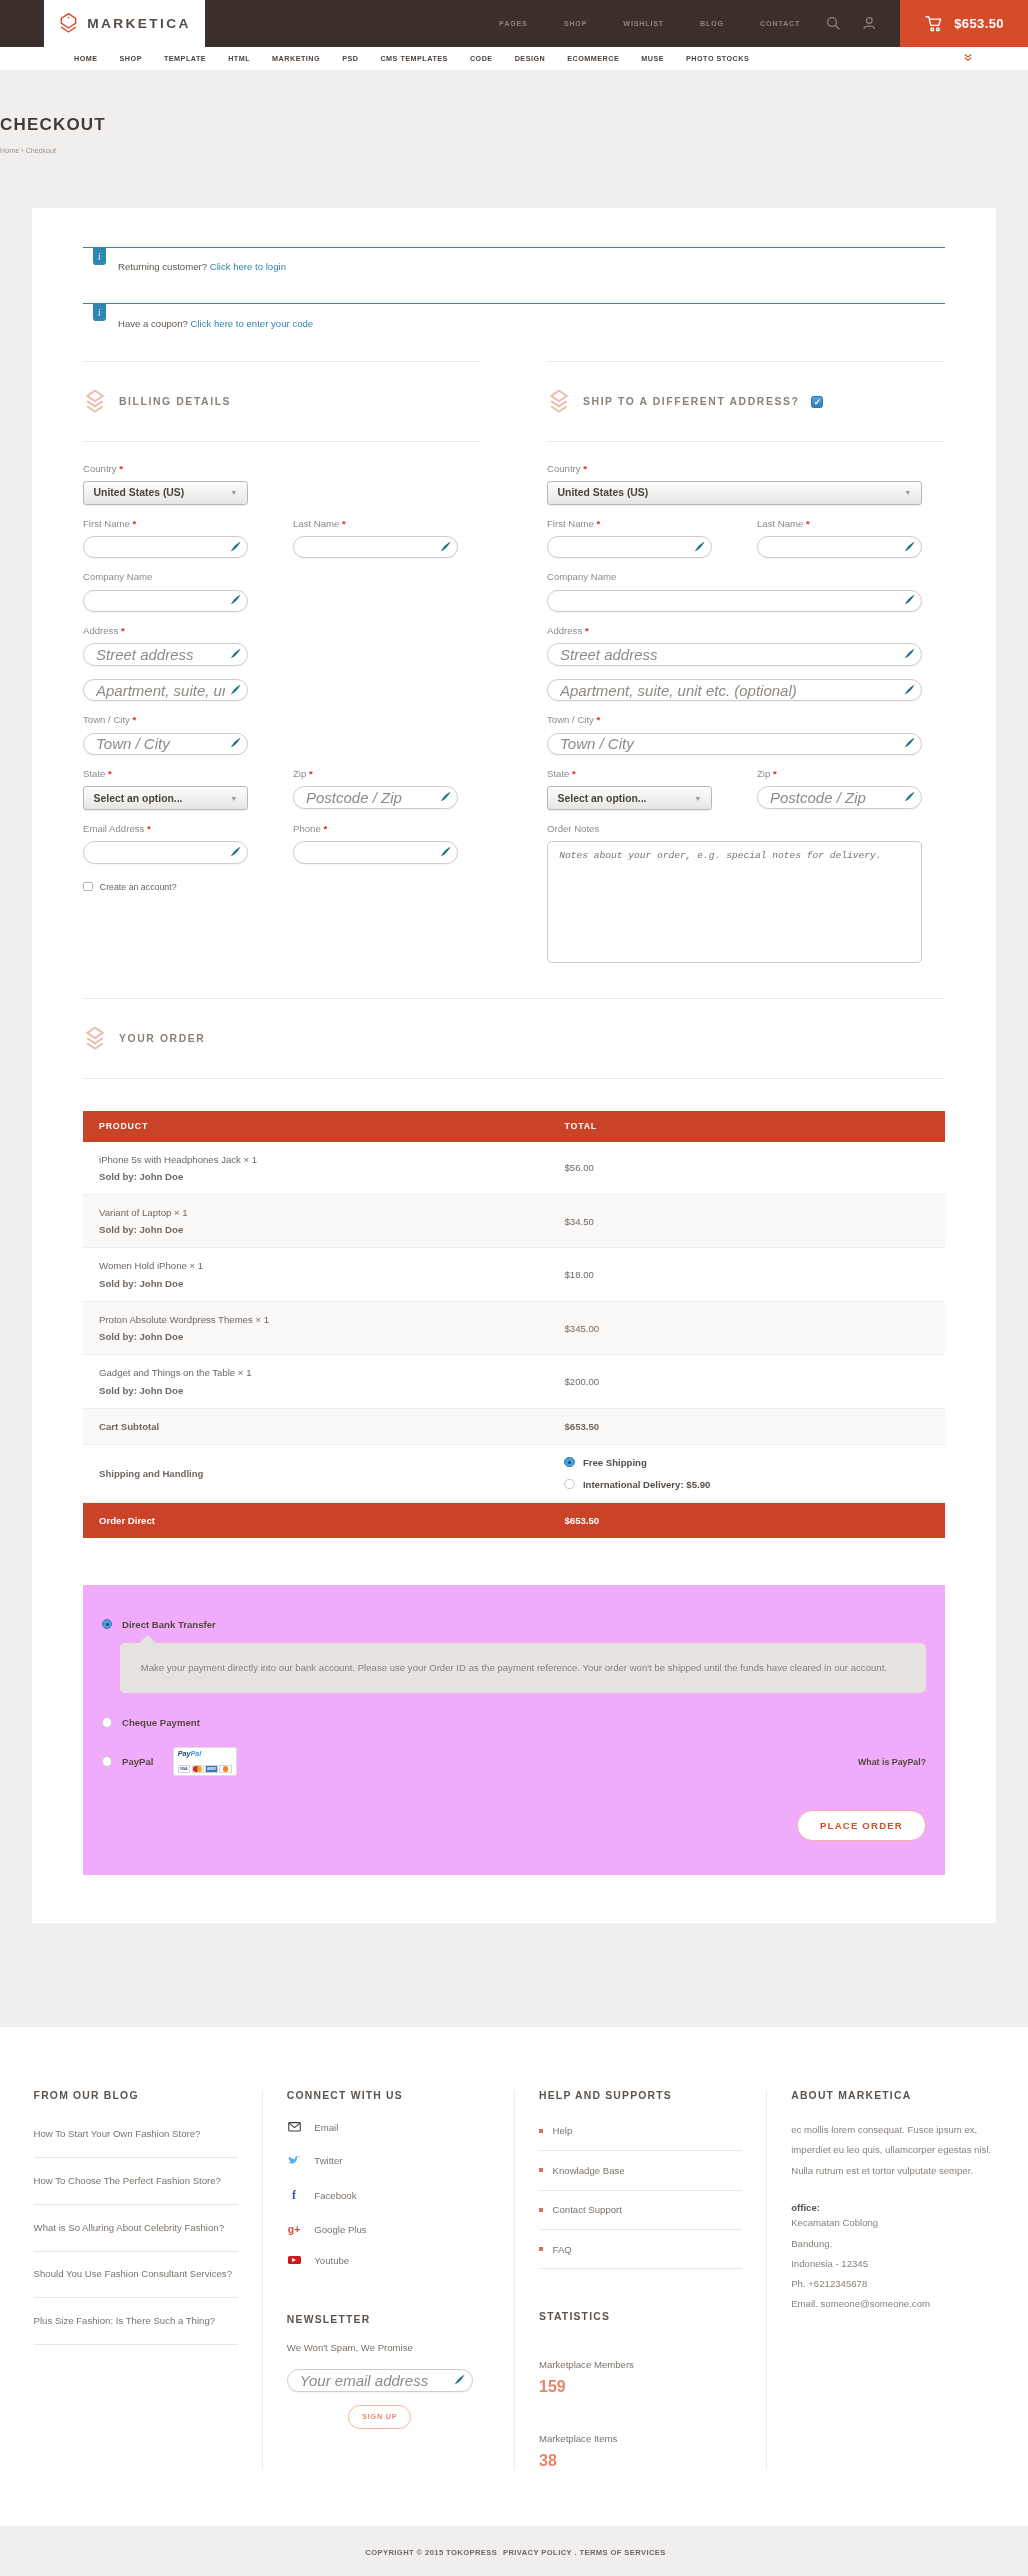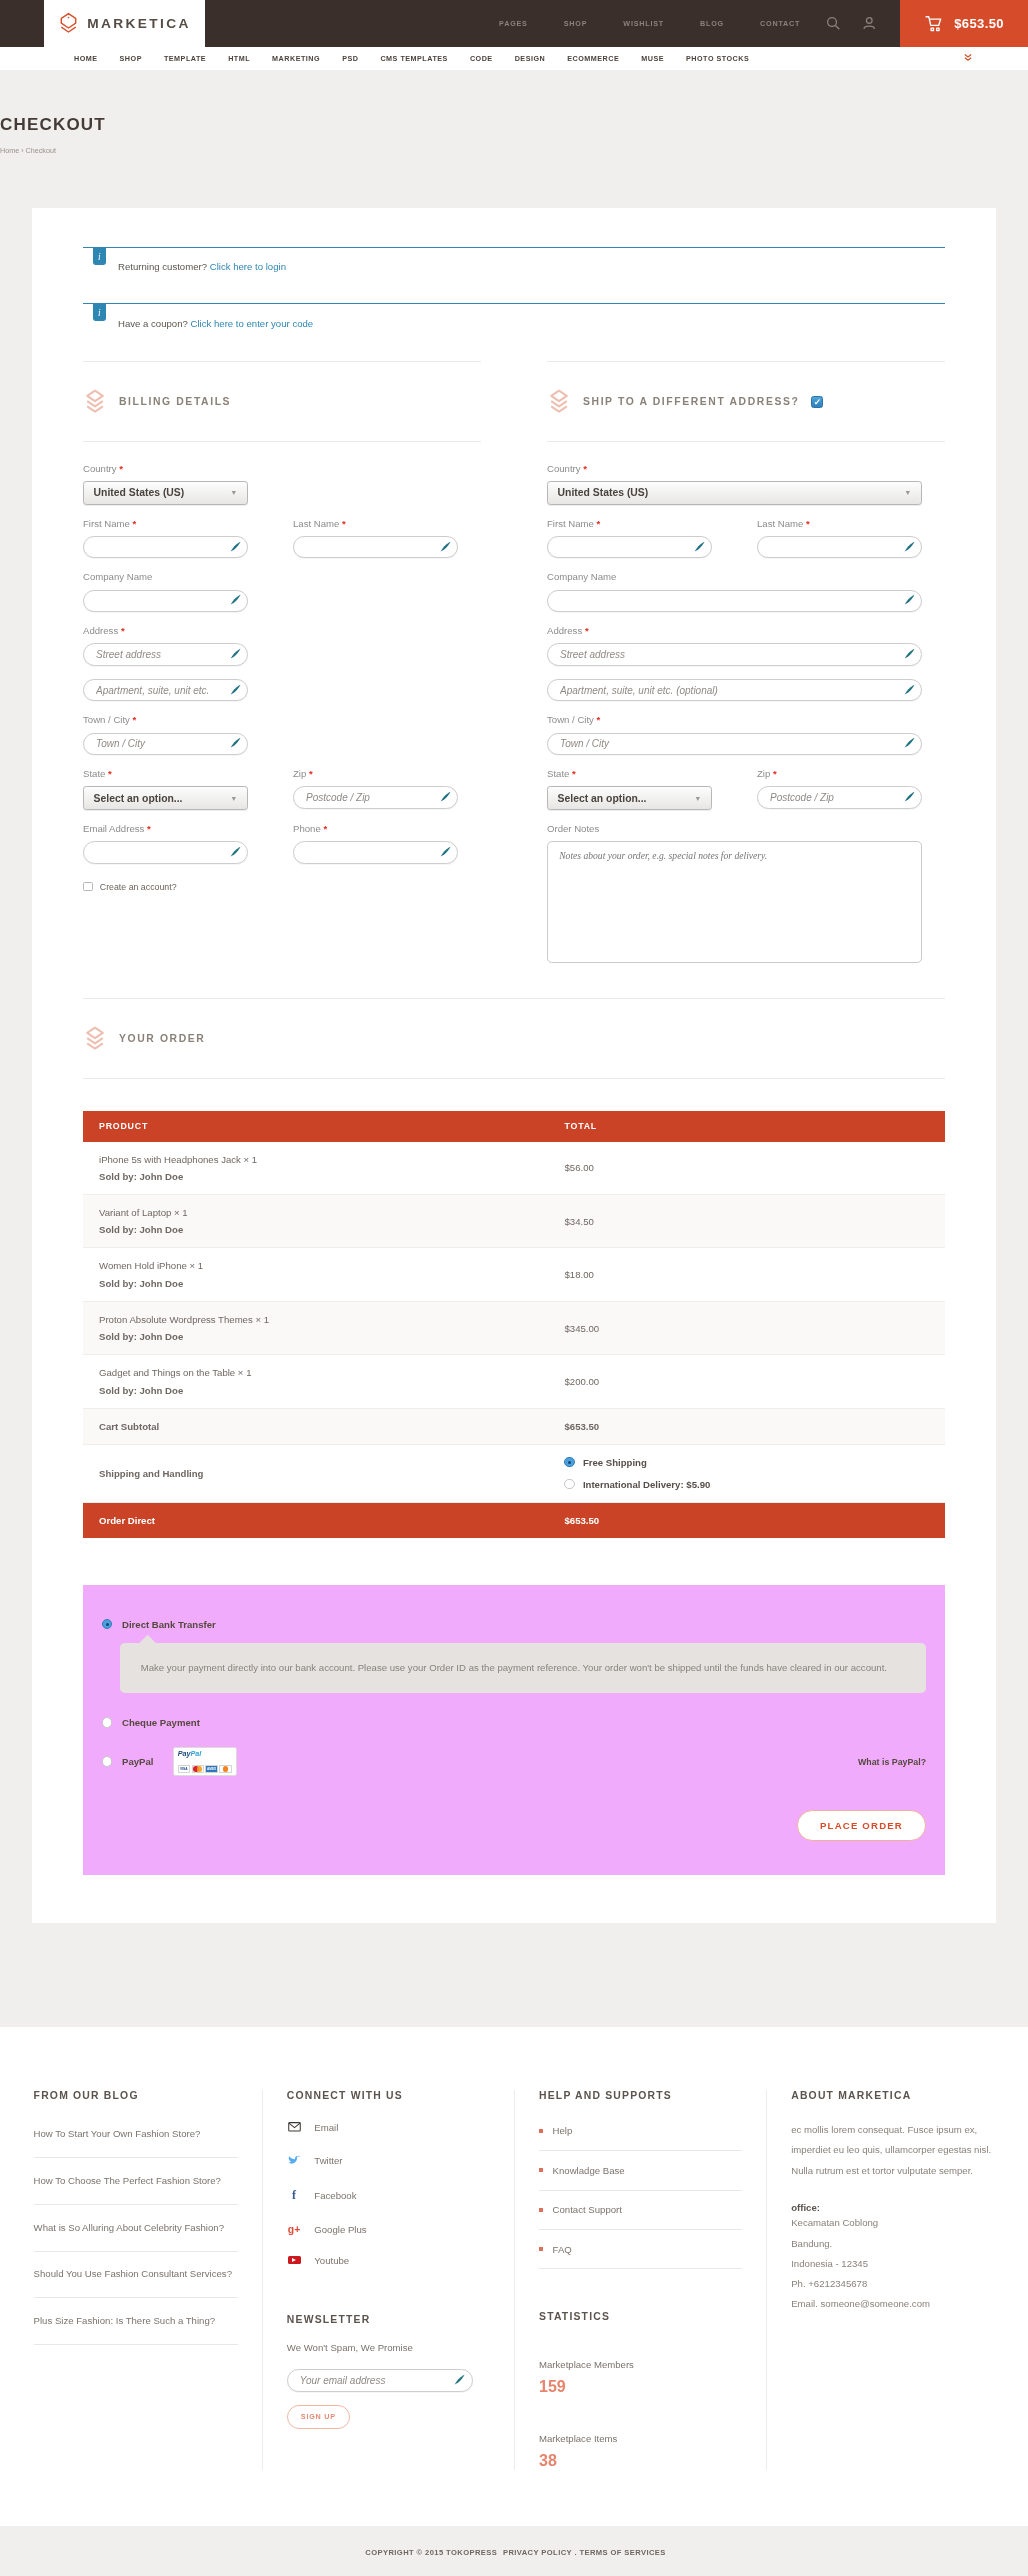--- a/index.html
+++ b/index.html
@@ -34,27 +34,27 @@
   
   .checkout-cols { display:grid; grid-template-columns:1fr 1fr; column-gap:66px; margin-top:24px; }
   .col-hr { border:none; border-top:0.8px solid #eceae8; }
   .section-head { display:flex; align-items:center; gap:12px; padding:26.5px 0 26px; }
   .section-head .s-title { font-size:10.4px; font-weight:bold; letter-spacing:1.6px; color:#8a8178; }
   .ship-check { width:12px; height:12px; border-radius:2.4px; background:linear-gradient(#4fa4db,#2f7fb8); border:0.8px solid #2a72a8; color:#fff; font-size:8.8px; line-height:10.4px; text-align:center; font-weight:bold; cursor:pointer; }
   .fields { display:grid; grid-template-columns:165px 165px; column-gap:45px; row-gap:13px; padding-top:21px; align-items:start; }
   .field label { display:block; font-size:9.6px; color:#8c8c8c; margin-bottom:7.2px; }
   .req { color:#e02b20; font-weight:bold; }
   .pill-wrap { position:relative; }
-  .pill { width:100%; height:22.5px; border:0.8px solid #cfcdcb; border-radius:12px; padding:0 22.5px 0 12px; font-size:10px; color:#555; background:#fff; box-shadow:0 0.8px 0.8px rgba(0,0,0,.05); outline:none; font-family:"Liberation Sans",sans-serif; }
+  .pill { width:100%; height:22.5px; border:0.8px solid #cfcdcb; border-radius:12px; padding:0 22.5px 0 12px; font-size:15px; color:#555; background:#fff; box-shadow:0 0.8px 0.8px rgba(0,0,0,.05); outline:none; font-family:"Liberation Sans",sans-serif; }
   .pill::placeholder { font-style:italic; color:#8f8a86; }
   .pen { position:absolute; right:7.2px; top:4.8px; }
   .sel { width:100%; height:24px; border:0.8px solid #b9b7b5; border-radius:3.2px; background:linear-gradient(#fdfdfd,#e7e6e4); font-size:10.4px; font-weight:bold; color:#4a443f; padding:0 9.6px; display:flex; align-items:center; justify-content:space-between; cursor:pointer; box-shadow:0 0.8px 0.8px rgba(0,0,0,.08); }
   .sel .arrow { color:#9a9894; font-size:7.2px; }
   .span2 { grid-column:1 / -1; }
-  .notes-ta { width:100%; height:122px; border:0.8px solid #ccc9c7; border-radius:4.8px; padding:8px 11.2px; font-size:9.6px; font-style:italic; color:#8f8a86; resize:none; font-family:Liberation Serif, serif; outline:none; }
+  .notes-ta { width:100%; height:122px; border:0.8px solid #ccc9c7; border-radius:4.8px; padding:8px 11.2px; font-size:9.6px; font-style:italic; color:#8f8a86; resize:none; font-family:Liberation Mono, monospace; outline:none; }
   .create-acct { display:flex; align-items:center; gap:7.2px; margin-top:4.8px; }
   .create-acct .cb { width:9.6px; height:9.6px; border:0.8px solid #b9b7b5; border-radius:1.6px; background:#fff; cursor:pointer; }
   .create-acct span { font-size:8.8px; color:#6b635d; }
   
   .order-sec { margin-top:32px; }
   .order-table { width:100%; border-collapse:collapse; margin-top:32px; }
   .order-table th { background:#ca4327; color:#fff; font-size:8.8px; letter-spacing:0.8px; text-align:left; padding:10.4px 16px; }
   .order-table th.col-total, .order-table td.t-val { width:46%; }
   .order-table td { padding:12px 16px; font-size:9.6px; color:#6f6762; border-bottom:0.8px solid #f0eeec; vertical-align:middle; }
   .order-table tbody tr:nth-child(even) td { background:#faf9f8; }
@@ -94,21 +94,21 @@
   .blog-item { font-size:9.6px; color:#7b736d; line-height:1.9; padding:13.7px 0; border-bottom:0.8px solid #eae8e6; cursor:pointer; }
   .soc-item { display:flex; align-items:center; gap:13px; padding:10.4px 0; font-size:9.6px; color:#7b736d; cursor:pointer; }
   .soc-ic { width:14.5px; text-align:center; flex:none; }
   .fb-f { font-weight:bold; color:#3b5998; font-size:12px; font-family:"Liberation Serif",serif; }
   .gp { font-weight:bold; color:#dd4b39; font-size:10.4px; }
   .yt { display:inline-block; width:13px; height:8.8px; background:#cc181e; border-radius:1.6px; position:relative; }
   .yt::after { content:""; position:absolute; left:4.8px; top:2.4px; border-left:4px solid #fff; border-top:2px solid transparent; border-bottom:2px solid transparent; }
   .nl-head { margin-top:37px; }
   .nl-note { font-size:9.6px; color:#7b736d; margin:17.7px 0 16px; }
   .nl-wrap { width:186px; }
-  .signup-row { display:flex; justify-content:flex-start; width:186px; margin-top:13px; }
+  .signup-row { display:flex; justify-content:center; width:186px; margin-top:13px; }
   .signup-btn { background:#fff; border:1.6px solid #f2b6a4; border-radius:12px; color:#e78a72; font-size:7.2px; font-weight:bold; letter-spacing:0.8px; padding:6.4px 13px; cursor:pointer; font-family:"Liberation Sans",sans-serif; }
   .help-item { display:flex; align-items:center; gap:9.6px; font-size:9.6px; color:#7b736d; padding:13.7px 0; border-bottom:0.8px solid #eae8e6; cursor:pointer; }
   .bullet { width:4px; height:4px; background:#d8735a; flex:none; }
   .stats-head { margin-top:42px; }
   .stat-label { font-size:9.6px; color:#7b736d; margin-top:37px; }
   .stat-num { font-size:16px; font-weight:bold; color:#e8836c; margin-top:8px; }
   .about-text { font-size:9.6px; color:#8a827c; line-height:2.15; margin-top:19px; }
   .office-label { font-size:9.6px; font-weight:bold; color:#5c534d; margin-top:21px; }
   .office-line { font-size:9.6px; color:#8a827c; line-height:2.1; }
   .copyright { background:#f1efee; text-align:center; padding:22px 0 24px; font-size:7.6px; font-weight:bold; color:#6f6761; letter-spacing:0.4px; }

